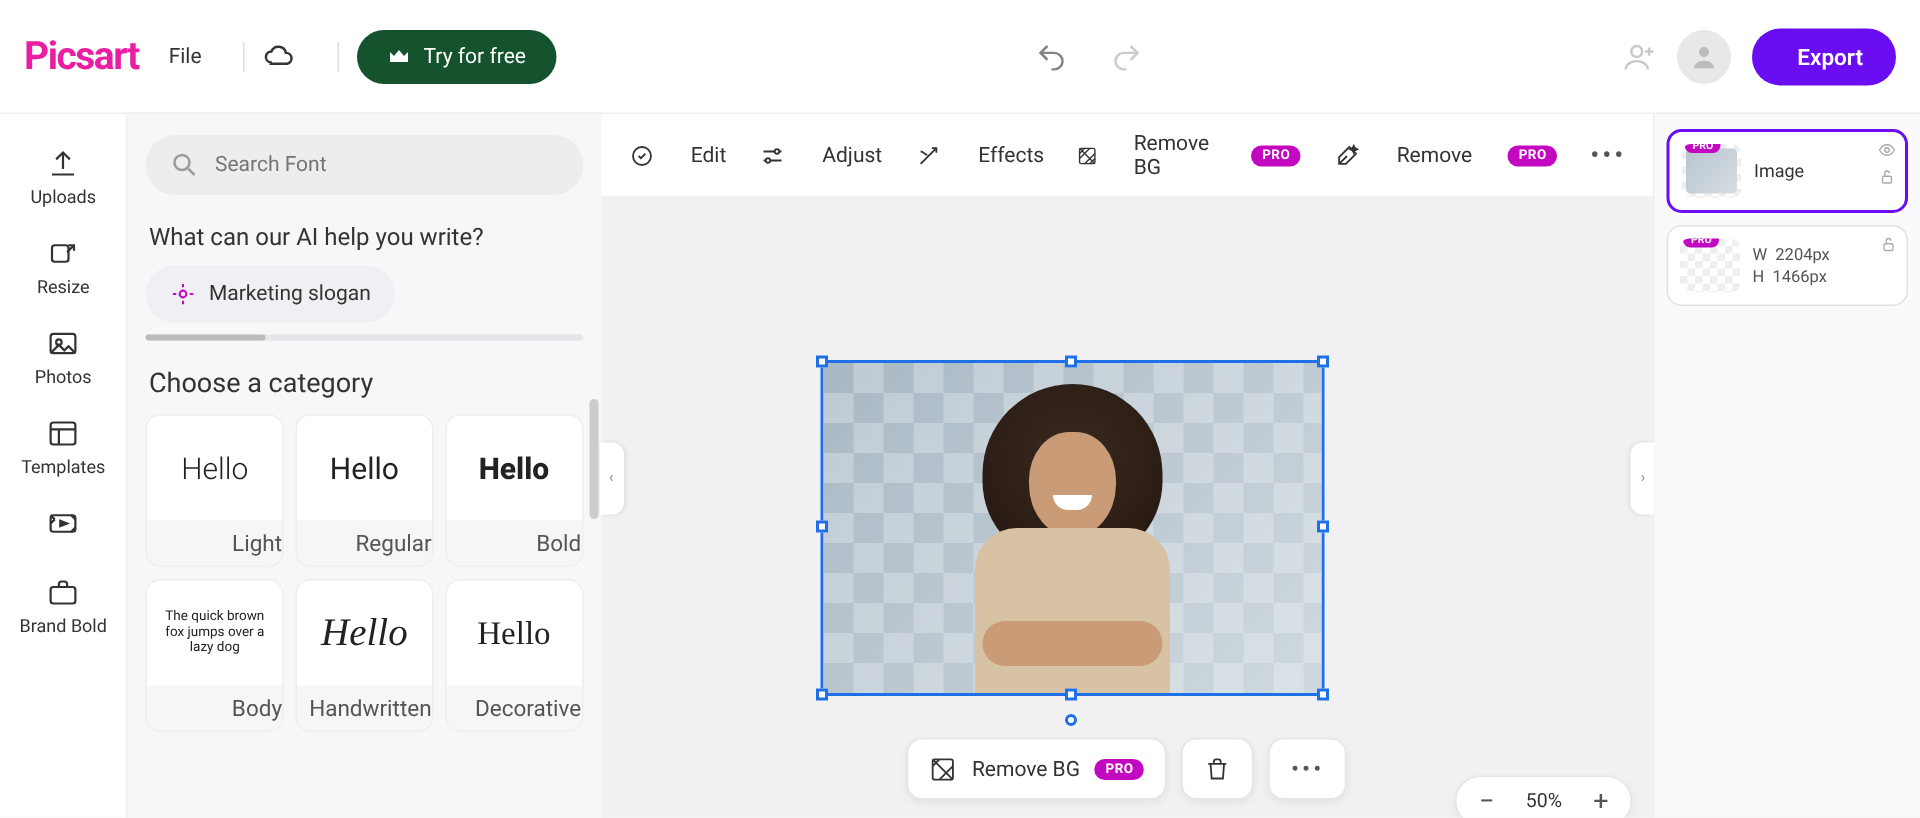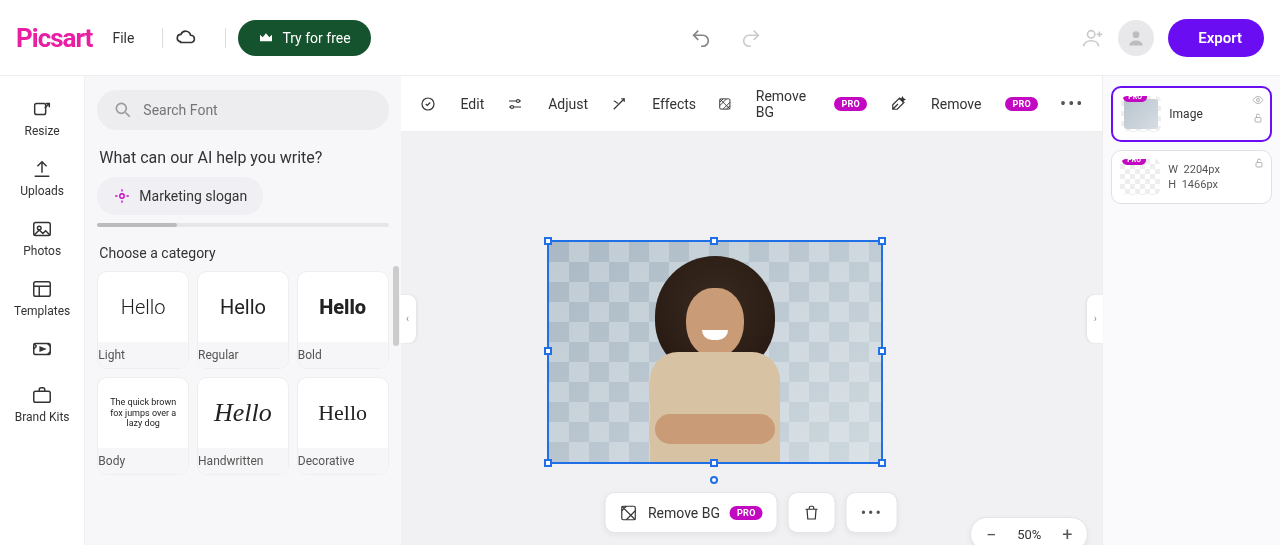--- a/index.html
+++ b/index.html
@@ -36,31 +36,31 @@
 .search input { border: none; background: transparent; outline: none; font-size: 14px; flex: 1; color: #555; }
 .search svg { width: 20px; height: 20px; opacity: 0.6; }
 .add-text { margin-top: 14px; background: #c209c1; color: #fff; border: none; border-radius: 26px; padding: 14px; font-size: 16px; font-weight: 600; display: flex; align-items: center; justify-content: center; gap: 10px; cursor: pointer; }
 .panel-scroll-thumb { position: absolute; right: 2px; top: 190px; width: 6px; height: 80px; background: #ccc; border-radius: 3px; }
 .ai-heading { font-size: 16px; color: #333; margin: 18px 0 10px 2px; }
 .ai-pills { display: flex; gap: 10px; overflow: hidden; }
 .ai-pill { display: flex; align-items: center; gap: 8px; background: #f0f0f4; border-radius: 22px; padding: 10px 16px; font-size: 14px; color: #333; white-space: nowrap; cursor: pointer; }
 .ai-pill svg { width: 18px; height: 18px; }
 .ai-scroll { height: 4px; background: #e6e6ea; border-radius: 2px; margin-top: 8px; width: 100%; position: relative; }
 .ai-scroll .thumb { position: absolute; left: 0; width: 80px; height: 4px; background: #bbb; border-radius: 2px; }
-.cat-heading { font-size: 14px; color: #333; margin: 18px 0 10px 2px; }
+.cat-heading { font-size: 18px; color: #333; margin: 18px 0 10px 2px; }
 .cat-grid { display: grid; grid-template-columns: repeat(3, 1fr); gap: 8px; }
 .cat-card { background: #fff; border: 1px solid #eee; border-radius: 10px; overflow: hidden; cursor: pointer; }
 .cat-preview { height: 70px; display: flex; align-items: center; justify-content: center; font-size: 20px; color: #222; }
 .cat-preview.light { font-weight: 300; }
 .cat-preview.regular { font-weight: 400; }
 .cat-preview.bold { font-weight: 800; }
 .cat-preview.body { font-size: 9px; line-height: 1.2; text-align: center; padding: 0 8px; }
 .cat-preview.hand { font-family: "Brush Script MT", cursive; font-size: 26px; font-style: italic; }
 .cat-preview.deco { font-family: "Lucida Handwriting", cursive; font-size: 22px; }
-.cat-label { background: #f6f6f8; text-align: left; font-size: 12px; color: #555; padding: 6px 0; }
+.cat-label { background: #f6f6f8; text-align: right; font-size: 15px; color: #555; padding: 6px 0; }
 
 
 .canvas-area { flex: 1; position: relative; background: #f1f1f3; }
 .collapse-left { position: absolute; left: -1px; top: 50%; transform: translateY(-50%); width: 16px; height: 48px; background: #fff; border-radius: 0 8px 8px 0; display: flex; align-items: center; justify-content: center; font-size: 10px; color: #888; box-shadow: 1px 0 3px rgba(0,0,0,0.08); cursor: pointer; }
 .collapse-right { position: absolute; right: -1px; top: 50%; transform: translateY(-50%); width: 16px; height: 48px; background: #fff; border-radius: 8px 0 0 8px; display: flex; align-items: center; justify-content: center; font-size: 10px; color: #888; box-shadow: -1px 0 3px rgba(0,0,0,0.08); cursor: pointer; }
 
 .toolbar { height: 56px; background: #fff; display: flex; align-items: center; padding: 0 18px; gap: 22px; border-bottom: 1px solid #eee; }
 .tool { display: flex; align-items: center; gap: 24px; font-size: 14px; color: #333; cursor: pointer; }
 .tool svg { width: 18px; height: 18px; }
 .pro-badge { background: #c209c1; color: #fff; font-size: 9px; font-weight: 700; border-radius: 9px; padding: 2px 7px; letter-spacing: 0.3px; }
@@ -151,30 +151,30 @@
       <span>Export</span>
     </button>
   </div>
 </div>
 
 <div class="main">
 
   <div class="rail">
     <div class="rail-item">
       <svg viewBox="0 0 24 24" fill="none" stroke="#333" stroke-width="1.6">
+          <path d="M12 16V4M7 9l5-5 5 5M4 20h16"></path>
+        </svg>
+      <span class="lbl">Uploads</span>
+    </div>
+    <div class="rail-item">
+      <svg viewBox="0 0 24 24" fill="none" stroke="#333" stroke-width="1.6">
           <rect x="4" y="6" width="12" height="12" rx="2"></rect>
           <path d="M16 6h4v4M20 6l-5 5"></path>
         </svg>
       <span class="lbl">Resize</span>
-    </div>
-    <div class="rail-item">
-      <svg viewBox="0 0 24 24" fill="none" stroke="#333" stroke-width="1.6">
-          <path d="M12 16V4M7 9l5-5 5 5M4 20h16"></path>
-        </svg>
-      <span class="lbl">Uploads</span>
     </div>
     <div class="rail-item">
       <svg viewBox="0 0 24 24" fill="none" stroke="#333" stroke-width="1.6">
           <rect x="3" y="5" width="18" height="14" rx="2"></rect>
           <circle cx="9" cy="11" r="2"></circle>
           <path d="M3 19l6-6 4 4 3-3 5 5"></path>
         </svg>
       <span class="lbl">Photos</span>
     </div>
     <div class="rail-item">
@@ -190,21 +190,21 @@
           <path d="M3 6l3 3M3 12l3-3M18 6l3 3M18 18l3-3"></path>
           <path d="M10 10l5 2-5 2z" fill="#333"></path>
         </svg>
       <span class="lbl"></span>
     </div>
     <div class="rail-item">
       <svg viewBox="0 0 24 24" fill="none" stroke="#333" stroke-width="1.6">
           <rect x="3" y="8" width="18" height="12" rx="2"></rect>
           <path d="M9 8V6a2 2 0 0 1 2-2h2a2 2 0 0 1 2 2v2"></path>
         </svg>
-      <span class="lbl">Brand Kits</span>
+      <span class="lbl">Brand Bold</span>
     </div>
   </div>
 
   <div class="panel">
     <div class="search">
       <svg viewBox="0 0 24 24" fill="none" stroke="#666" stroke-width="2">
           <circle cx="10" cy="10" r="6"></circle>
           <path d="M20 20l-5-5"></path>
         </svg>
       <input placeholder="Search Font" style="">

